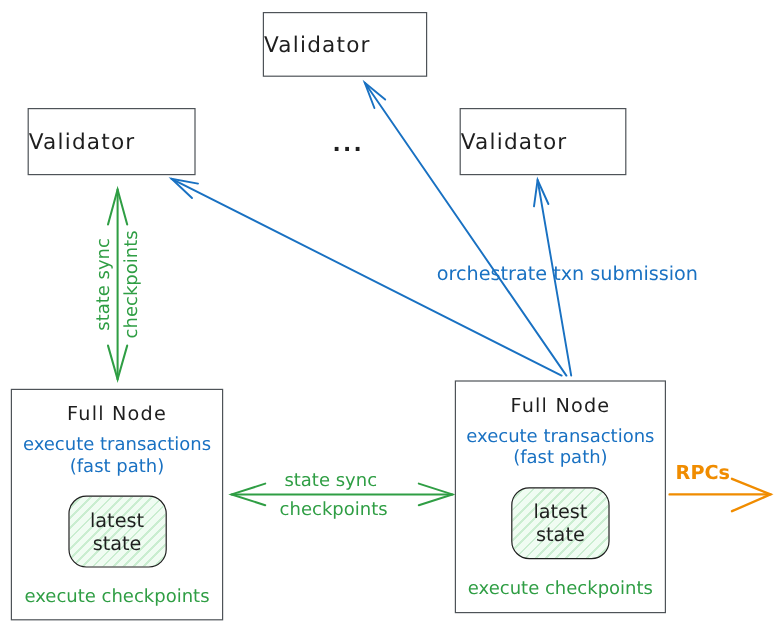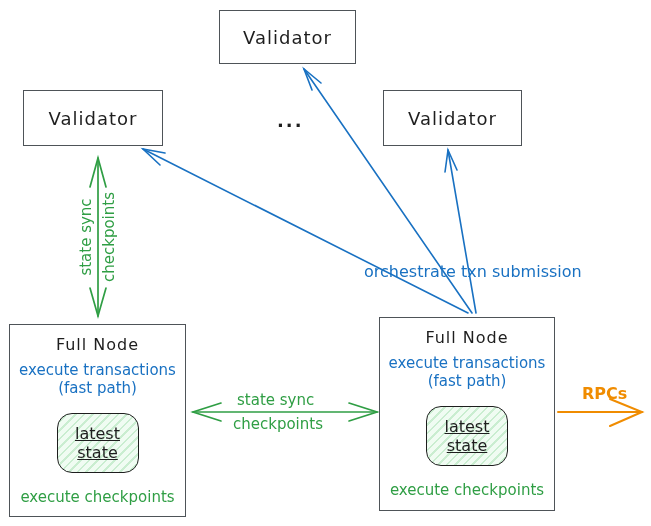--- a/index.html
+++ b/index.html
@@ -8,34 +8,34 @@
   }
   html,body{margin:0;padding:0;background:#ffffff;}
   body{font-family:"DejaVu Sans","Liberation Sans",sans-serif;color:var(--ink);}
   .canvas{position:relative;width:651px;height:526px;background:#fff;overflow:hidden;}
   svg.arrows{position:absolute;left:0;top:0;width:651px;height:526px;pointer-events:none;}
   .edge-blue{stroke:var(--blue);stroke-width:1.6;fill:none;stroke-linecap:round;}
   .edge-green{stroke:var(--green);stroke-width:1.7;fill:none;stroke-linecap:round;}
   .edge-orange{stroke:var(--orange);stroke-width:2;fill:none;stroke-linecap:round;}
 
   .node{position:absolute;background:#fff;border:1.6px solid var(--border);
-        box-sizing:border-box;display:flex;align-items:center;justify-content:center;}
+        box-sizing:border-box;display:flex;align-items:center;}
   .validator{font-size:18px;letter-spacing:1px;}
   .fullnode{flex-direction:column;justify-content:flex-start;padding-top:7px;}
   .fn-title{font-size:16px;letter-spacing:1px;line-height:26px;}
   .fn-blue{color:var(--blue);font-size:15px;line-height:18px;text-align:center;}
   .fn-green{color:var(--green);font-size:15px;line-height:18px;text-align:left;}
   .state-box{width:80px;height:58px;margin-top:16px;border:1.6px solid var(--ink);
       border-radius:15px;display:flex;flex-direction:column;align-items:center;
       justify-content:center;font-size:16px;line-height:19px;
       background:repeating-linear-gradient(135deg,
         rgba(64,192,87,0.28) 0px, rgba(64,192,87,0.28) 1.6px,
-        rgba(235,251,238,0.75) 1.6px, rgba(235,251,238,0.75) 6px);text-decoration:underline;}
+        rgba(235,251,238,0.75) 1.6px, rgba(235,251,238,0.75) 6px);}
   .label{position:absolute;white-space:nowrap;}
-  .lbl-blue{color:var(--blue);font-size:15px;margin-top:44px;}
+  .lbl-blue{color:var(--blue);font-size:15px;}
   .lbl-green{color:var(--green);font-size:15px;}
   .lbl-orange{color:var(--orange);font-size:16px;font-weight:bold;}
   .v-label{transform:rotate(-90deg);transform-origin:center;text-align:center;}
   .ellipsis{position:absolute;font-size:18px;font-weight:bold;letter-spacing:2px;}
 </style>
 </head>
 <body>
 
 <div class="canvas">
 
@@ -105,15 +105,15 @@
   </div>
 
   <div class="label lbl-green v-label" style="left:31px;top:228px;width:110px;">state sync</div>
   <div class="label lbl-green v-label" style="left:49px;top:228px;width:120px;">checkpoints</div>
 
   <div class="label lbl-green" style="left:237px;top:391px;">state sync</div>
   <div class="label lbl-green" style="left:233px;top:415px;">checkpoints</div>
 
   <div class="label lbl-blue" style="left:364px;top:218px;font-size:16px;">orchestrate txn submission</div>
 
-  <div class="label lbl-orange" style="left:563px;top:384px;margin-left:19px;">RPCs</div>
+  <div class="label lbl-orange" style="left:563px;top:384px;">RPCs</div>
 
 </div>
 
 </body></html>

